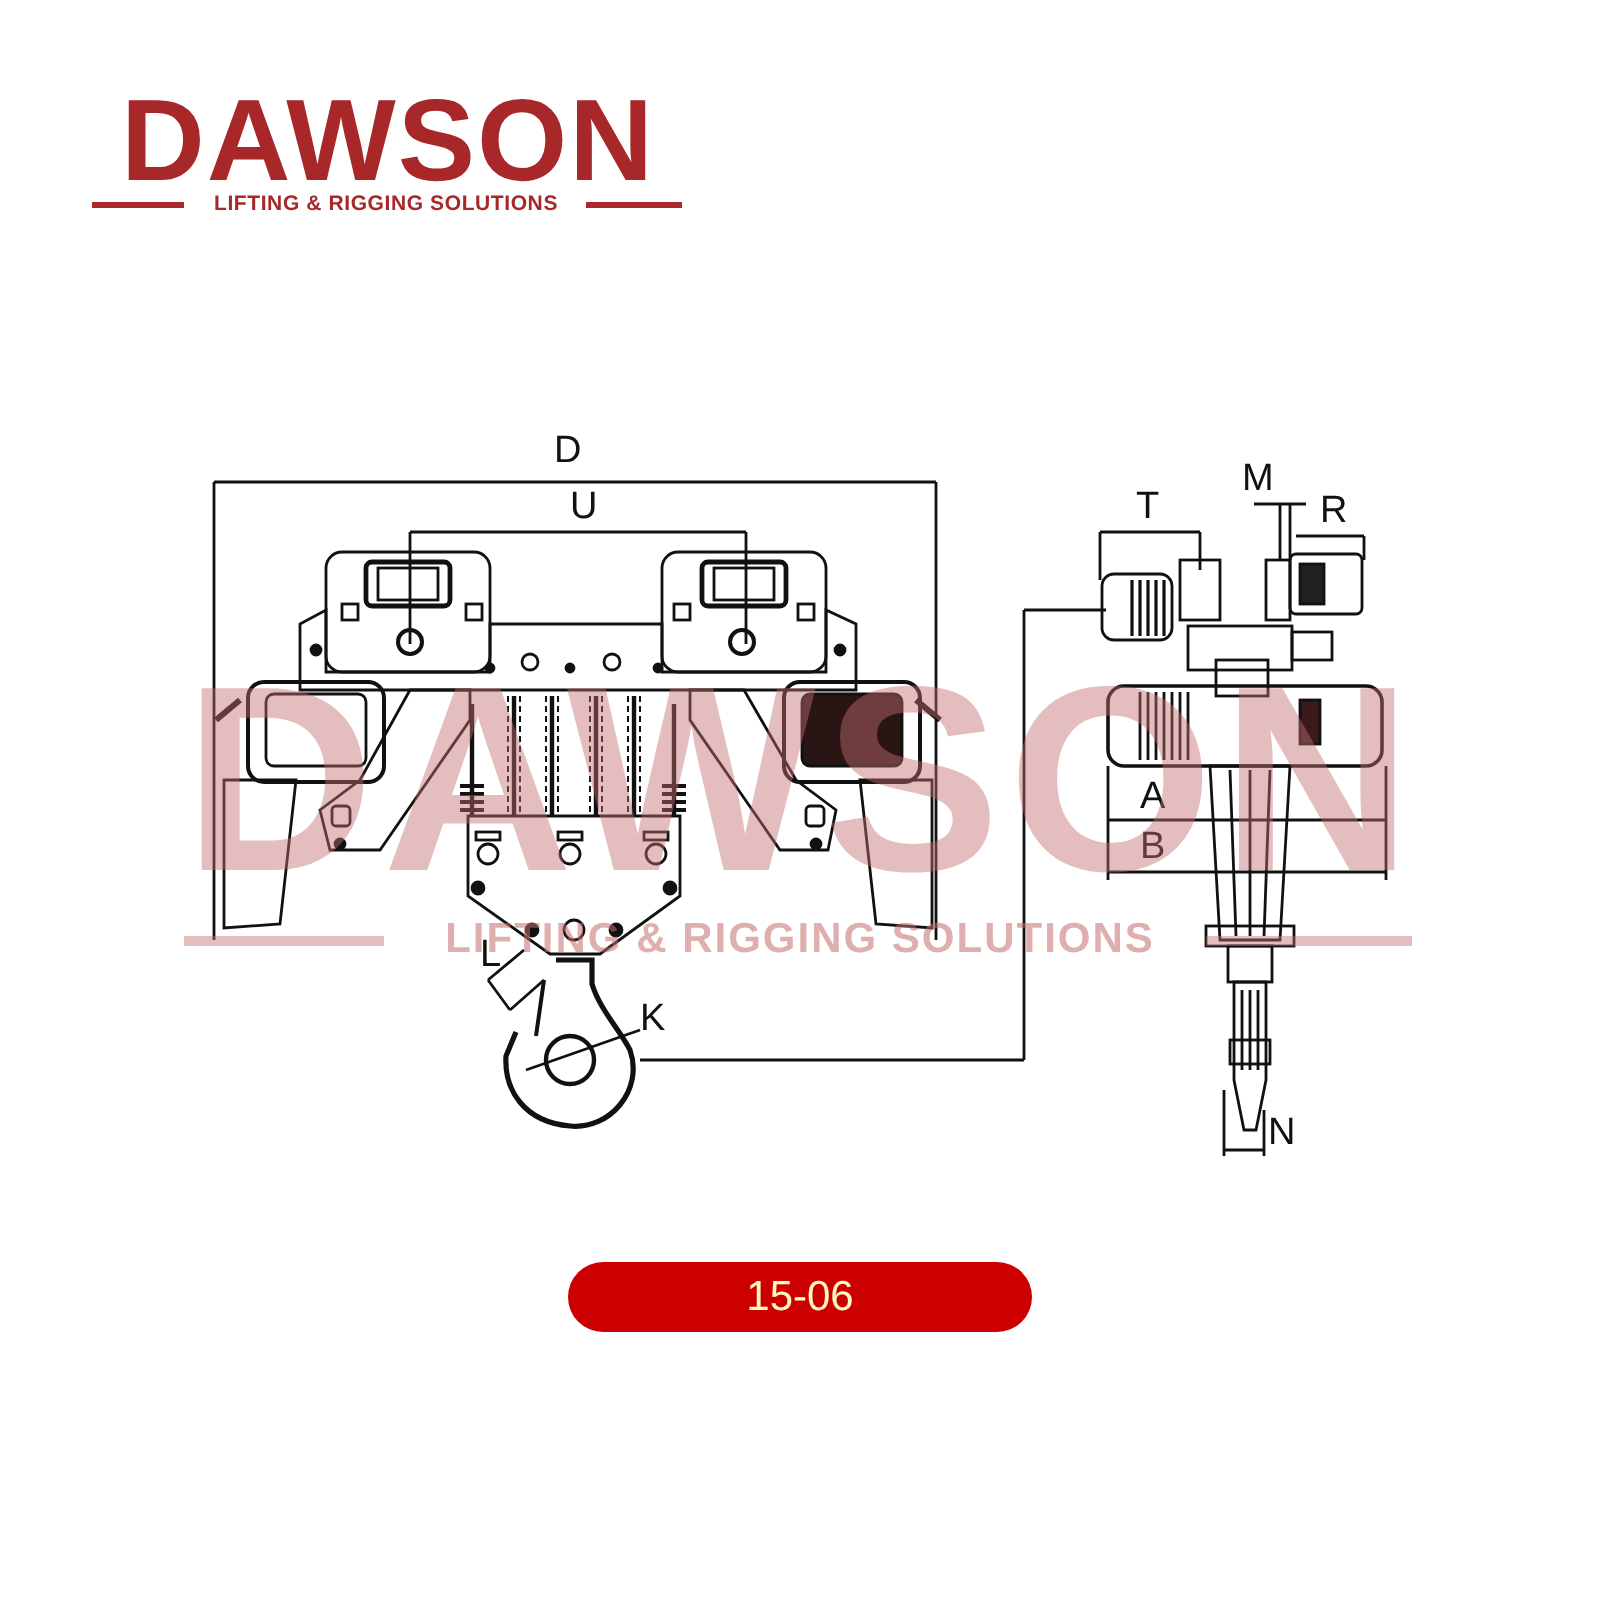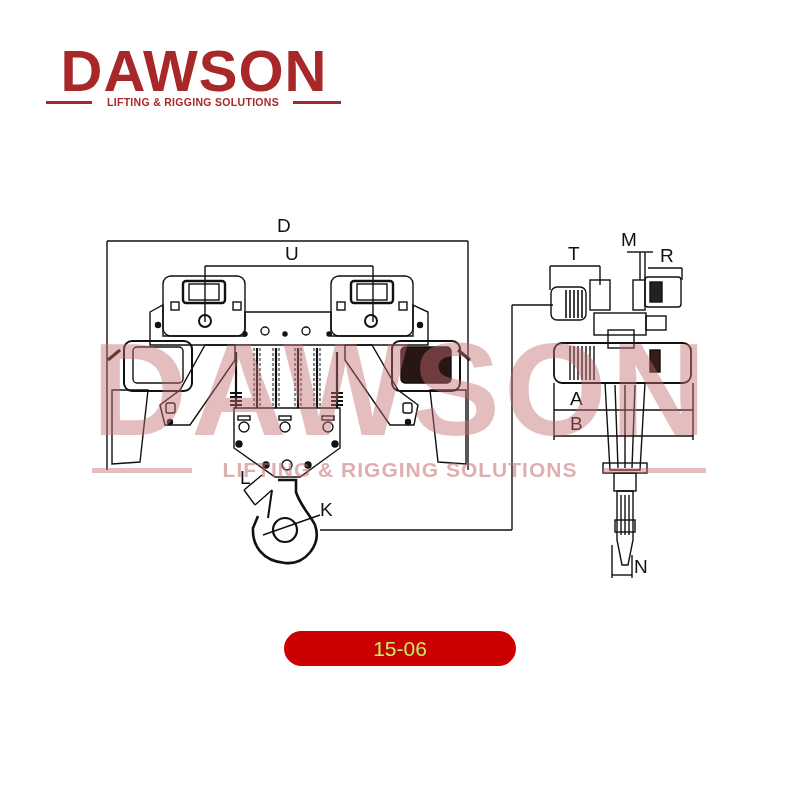--- a/index.html
+++ b/index.html
@@ -6,21 +6,21 @@
   body { width:800px; height:800px; position:relative; overflow:hidden; font-family:"Liberation Sans", sans-serif; }
   .logo { position:absolute; left:44px; top:44px; width:300px; height:70px; }
   .logo-word { position:absolute; left:0; top:-4px; width:300px; text-align:center; font-family:"Liberation Sans", sans-serif; font-weight:bold; font-size:58px; letter-spacing:1px; color:#a8282a; line-height:62px; }
   .logo-rule { position:absolute; top:101px; height:3px; background:#a8282a; }
   .logo-tag { position:absolute; left:95px; top:96px; width:196px; text-align:center; font-weight:bold; font-size:10.5px; color:#a8282a; letter-spacing:0.3px; white-space:nowrap; }
   svg.drawing { position:absolute; left:0; top:0; }
   .wm-word { position:absolute; left:86px; top:320px; width:630px; text-align:center; font-weight:bold; font-size:132px; letter-spacing:4px; color:rgba(196,110,110,0.45); line-height:140px; pointer-events:none; }
   .wm-rule { position:absolute; height:5px; background:rgba(196,110,110,0.45); top:468px; pointer-events:none; }
   .wm-tag { position:absolute; left:200px; top:458px; width:400px; text-align:center; font-weight:bold; font-size:21px; letter-spacing:1px; color:rgba(196,110,110,0.55); white-space:nowrap; pointer-events:none; }
   .dim { position:absolute; font-size:19px; color:#111; line-height:20px; }
-  .model-badge { position:absolute; left:284px; top:631px; width:232px; height:35px; border-radius:18px; background:#cc0000; color:#bef264; font-size:21px; text-align:center; line-height:35px; }
+  .model-badge { position:absolute; left:284px; top:631px; width:232px; height:35px; border-radius:18px; background:#cc0000; color:#fef9c3; font-size:21px; text-align:center; line-height:35px; }
 </style>
 </head>
 <body>
 
 <div class="logo">
   <div class="logo-word">DAWSON</div>
 </div>
 <div class="logo-rule" style="left:46px;width:46px;"></div>
 <div class="logo-tag">LIFTING &amp; RIGGING SOLUTIONS</div>
 <div class="logo-rule" style="left:293px;width:48px;"></div>

